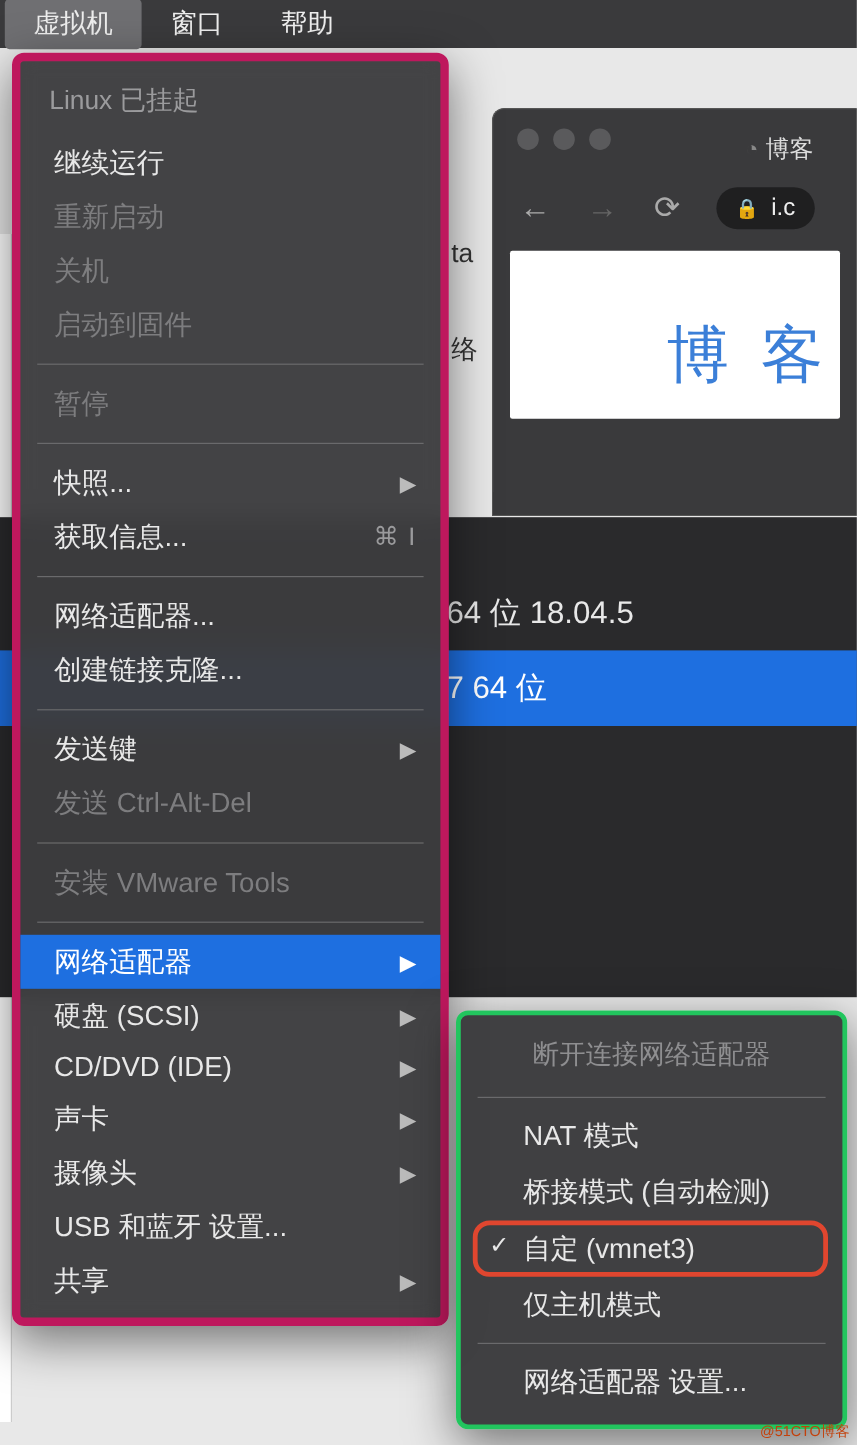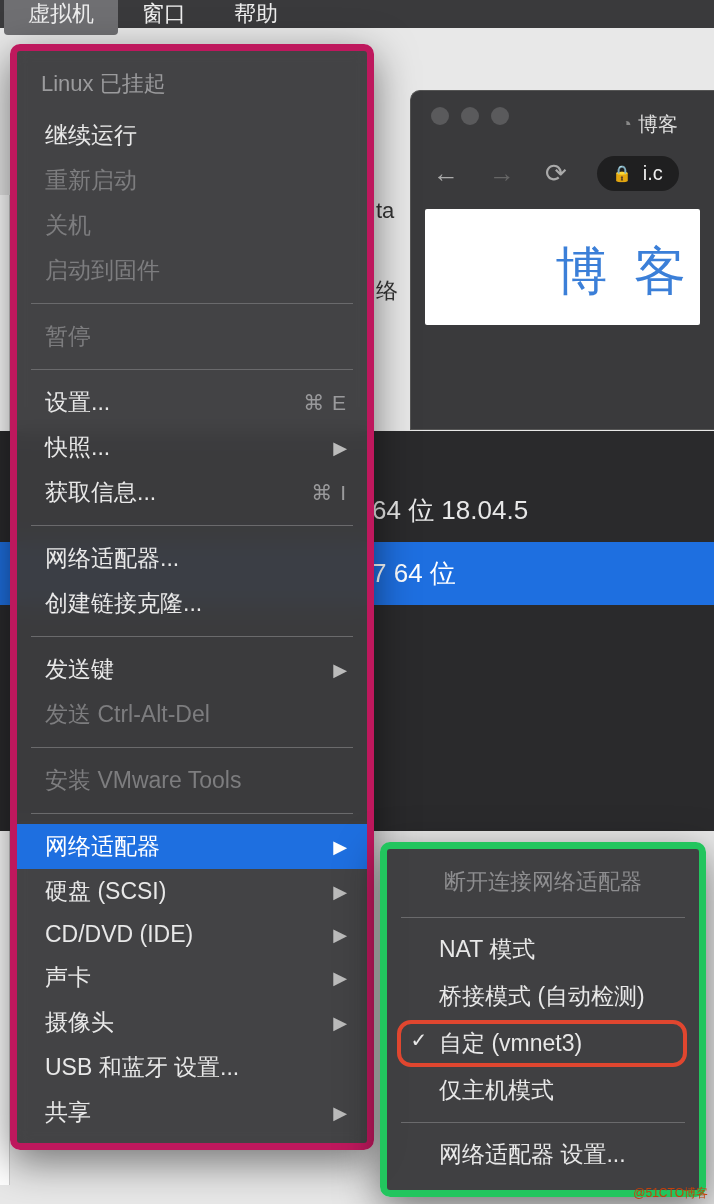--- a/index.html
+++ b/index.html
@@ -5,21 +5,21 @@
   * { box-sizing: border-box; margin: 0; padding: 0; }
   body {
     width: 714px; height: 1204px;
     background: #e8e8e8;
     font-family: -apple-system, "Helvetica Neue", Arial, sans-serif;
     position: relative; overflow: hidden;
     font-size: 22px;
   }
   
   .menubar {
-    position: absolute; top: 0; left: 0; right: 0; height: 28px;
+    position: absolute; top: 0; left: 0; right: 0; height: 40px;
     background: #3a3a3c; display: flex; align-items: center;
     padding-left: 4px; color: #eee;
   }
   .menubar-item {
     padding: 6px 24px; font-size: 22px; cursor: default;
   }
   .menubar-item.active { background: #6f6f72; border-radius: 4px; }
   
   .browser {
     position: absolute; top: 90px; left: 410px; right: 0; height: 340px;
@@ -29,21 +29,21 @@
   .traffic { display: flex; gap: 12px; padding: 16px 20px; align-items: center;}
   .tlight { width: 18px; height: 18px; border-radius: 50%; background: #5a5a5c; }
   .tabbar { display:flex; align-items:center; padding-left: 210px; margin-top:-30px;}
   .tabbar-icon { color:#888; font-size:18px; margin-right:6px;}
   .tabbar-title { color:#ddd; font-size:20px;}
   .navbar { display:flex; align-items:center; gap: 30px; padding: 18px 22px; color:#ccc; font-size:26px;}
   .navarrow { color:#aaa; }
   .navarrow.dim { color:#666;}
   .addressbox { background:#1f1f20; border-radius:20px; padding:6px 16px; display:flex; align-items:center; gap:10px; color:#eee; font-size:20px;}
   .lock { font-size:16px;}
-  .browser-content { background:#fff; margin: 0 14px; height:116px; border-radius:2px; display:flex; align-items:flex-end; justify-content:flex-end; padding:18px 8px;}
+  .browser-content { background:#fff; margin: 0 14px; height:140px; border-radius:2px; display:flex; align-items:flex-end; justify-content:flex-end; padding:18px 8px;}
   .bloglogo { color:#3b7fd8; font-size:52px; font-weight:500; letter-spacing:6px;}
   
   .vmlist {
     position: absolute; top: 431px; left: 0; right: 0; height: 400px;
     background: #2a2a2c;
   }
   .vmlist-row { padding: 14px 8px 14px 372px; color:#e8e8e8; font-size:26px; }
   .vmlist-row.top { margin-top:48px;}
   .vmlist-row.selected { background:#1e6fe0; color:#fff; }
   
@@ -66,21 +66,21 @@
   .menu-item.highlight { background:#1e6fe0; color:#fff; }
   .menu-sep { height:1px; background:#6a6a6c; margin: 10px 14px; }
   .shortcut { color:#9a9a9c; font-size:21px; letter-spacing:1px;}
   .chevron { font-size:18px; color:#bbb; }
   .menu-item.highlight .chevron { color:#fff; }
   
   .submenu {
     position: absolute; top: 842px; left: 380px;
     width: 326px;
     background: rgba(58,58,60,0.97);
-    border: 7px solid #22c55e; border-radius: 10px;
+    border: 4px solid #22c55e; border-radius: 10px;
     padding: 10px 0 12px;
     box-shadow: 0 12px 40px rgba(0,0,0,.5);
   }
   .submenu-header { color:#8e8e90; font-size:22px; text-align:center; padding: 8px 12px 12px;}
   .sub-sep { height:1px; background:#6a6a6c; margin: 8px 14px; }
   .sub-item {
     display:flex; gap:10px;
     padding: 8px 18px 8px 22px; font-size:23px; color:#e8e8e8;
     position: relative;
   }
@@ -156,24 +156,20 @@
       <span>启动到固件</span>
     </div>
 
   <div class="menu-sep"></div>
   <div class="menu-item disabled">
       <span>暂停</span>
     </div>
 
   <div class="menu-sep"></div>
   <div class="menu-item">
-    <span>设置...</span>
-    <span class="shortcut">⌘ E</span>
-  </div>
-  <div class="menu-item">
     <span>快照...</span>
     <span class="chevron">▶</span>
   </div>
   <div class="menu-item">
     <span>获取信息...</span>
     <span class="shortcut">⌘ I</span>
   </div>
 
   <div class="menu-sep"></div>
   <div class="menu-item">

